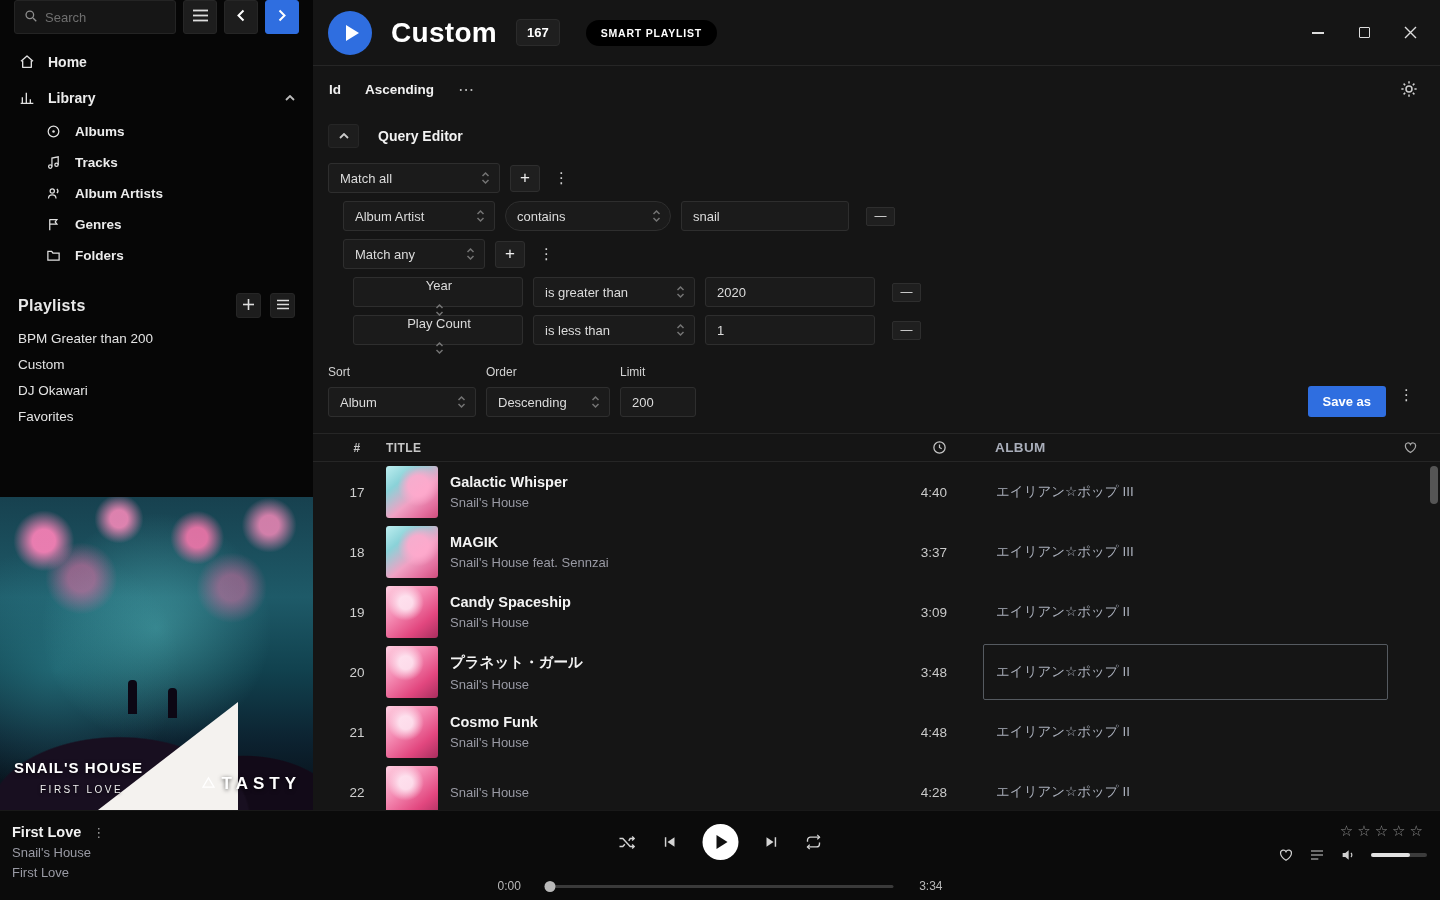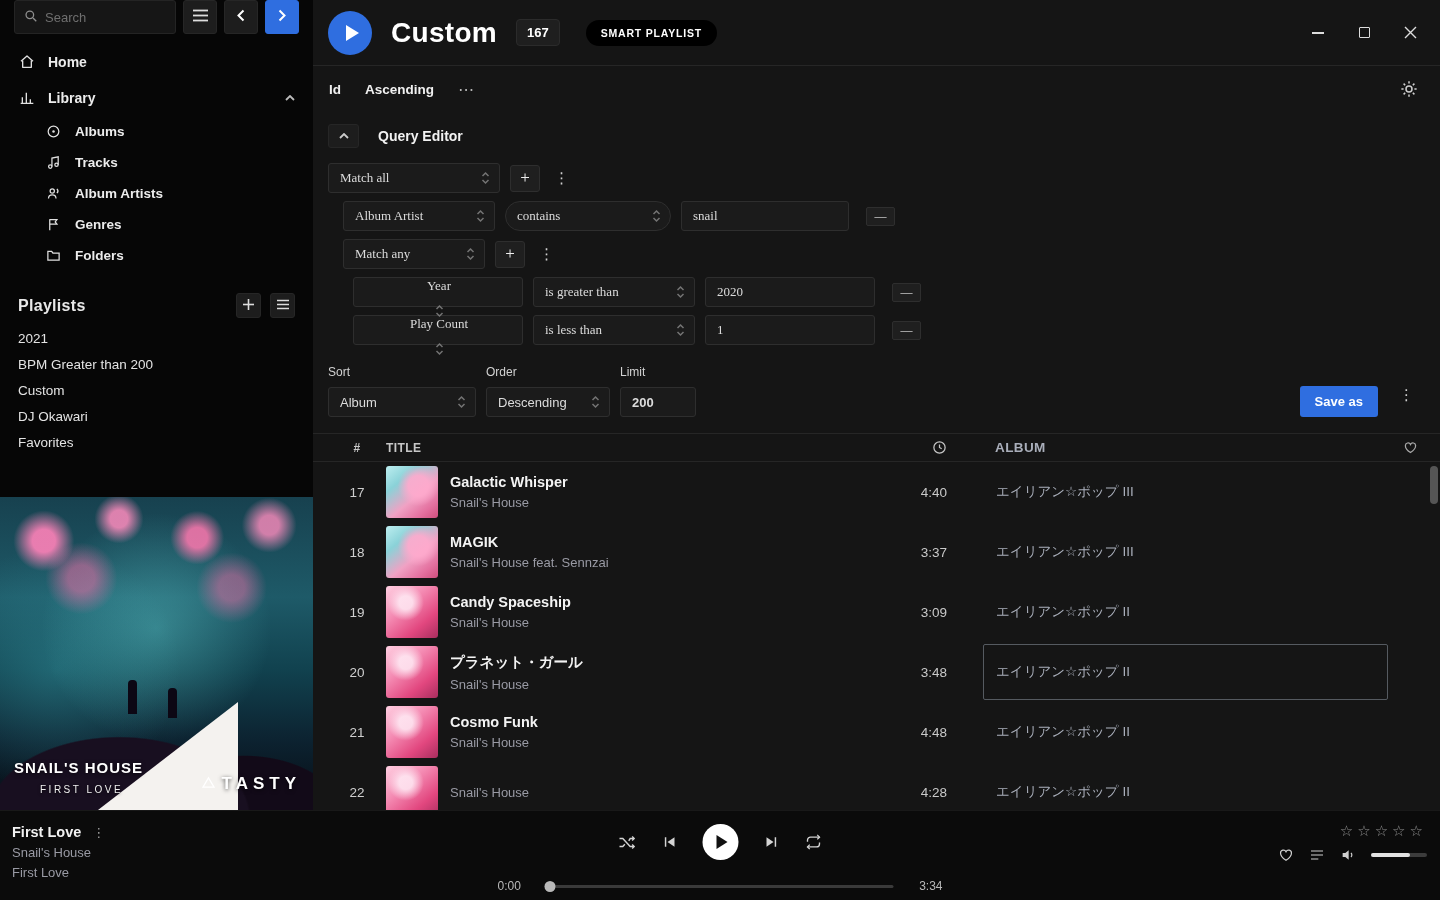--- a/index.html
+++ b/index.html
@@ -87,21 +87,21 @@
   .sortbar { height:46px; display:flex; align-items:center; gap:24px; padding:0 22px 0 16px; flex:none; }
   .sortbar .sb { font-size:13.5px; font-weight:700; color:#f0f0f0; cursor:pointer; }
   .sortbar .more { color:#b5b5b5; font-size:16px; cursor:pointer; letter-spacing:1px; }
   .sortbar .gear { margin-left:auto; cursor:pointer; display:flex; }
 
   .qe { padding:8px 22px 0 15px; flex:none; }
   .qe-head { display:flex; align-items:center; gap:19px; margin:4px 0 15px; }
   .chev-btn { width:31px; height:24px; background:#1d1d1d; border:1px solid #262626; border-radius:3px;
     display:flex; align-items:center; justify-content:center; color:#ccc; cursor:pointer; }
   .qe-title { font-size:14px; font-weight:700; color:#f2f2f2; }
-  .qe-row { display:flex; align-items:center; gap:10px; margin-bottom:8px;font-family:Liberation Serif, serif; }
+  .qe-row { display:flex; align-items:center; gap:10px; margin-bottom:8px; }
   .ind1 { margin-left:15px; }
   .ind2 { margin-left:25px; }
   .select { height:30px; background:#1b1b1b; border:1px solid #2e2e2e; border-radius:3px; display:flex;
     align-items:center; justify-content:space-between; gap:10px; padding:0 9px 0 11px; font-size:13px;
     color:#dcdcdc; cursor:pointer; flex:none; }
   .caret { display:flex; opacity:.8; }
   .tinput { height:30px; background:#1b1b1b; border:1px solid #2e2e2e; border-radius:3px; color:#dcdcdc;
     font-size:13px; padding:0 11px; font-family:inherit; outline:none; flex:none; }
   .plus-btn { width:30px; height:27px; background:#1f1f1f; border:1px solid #2e2e2e; border-radius:3px;
     color:#eee; font-size:17px; font-weight:400; display:flex; align-items:center; justify-content:center;
@@ -109,22 +109,22 @@
   .vdots { color:#cfcfcf; font-size:15px; padding:0 4px; cursor:pointer; }
   .minus-btn { width:29px; height:19px; background:#1f1f1f; border:1px solid #2e2e2e; border-radius:2px;
     color:#ddd; font-size:12px; display:flex; align-items:center; justify-content:center; cursor:pointer;
     margin-left:7px; }
   .w-match1 { width:172px; } .w-field1 { width:152px; } .w-op1 { width:166px;border-radius:15px; } .w-val1 { width:168px; }
   .w-match2 { width:142px; } .w-field2 { width:170px;flex-direction:column; } .w-op2 { width:162px; } .w-val2 { width:170px; }
 
   .solimit { display:flex; align-items:flex-end; gap:10px; margin-top:20px; }
   .sol-col { display:flex; flex-direction:column; gap:8px; }
   .sol-label { font-size:12px; color:#d2d2d2; }
-  .w-sort { width:148px; } .w-order { width:124px; } .w-limit { width:76px;font-weight:bold; }
-  .sol-right { margin-left:auto; display:flex; gap:17px; }
+  .w-sort { width:148px; } .w-order { width:124px; } .w-limit { width:76px; }
+  .sol-right { margin-left:auto; display:flex; gap:9px; }
   .save-btn { background:#2f6ee0; color:#fff; border:0; border-radius:3px; font-size:13px; font-weight:700;
     padding:8px 15px; cursor:pointer; font-family:inherit; }
 
   
   .tracklist { margin-top:16px; flex:1; display:flex; flex-direction:column; min-height:0; position:relative;
     border-top:1px solid #262626; }
   .thead { display:flex; align-items:center; height:28px; border-bottom:1px solid #262626; color:#c7c7c7;
     font-size:12px; font-weight:700; letter-spacing:.4px; padding:0 22px 0 15px; flex:none; }
   .c-num { width:58px; text-align:center; flex:none; }
   .c-title { flex:1; min-width:0; }
@@ -310,21 +310,20 @@
         <span>
           <svg width="12" height="11" viewBox="0 0 12 11" stroke="#ddd" stroke-width="1.5">
               <line x1="0" y1="1.5" x2="12" y2="1.5"></line>
               <line x1="0" y1="5.5" x2="12" y2="5.5"></line>
               <line x1="0" y1="9.5" x2="12" y2="9.5"></line>
             </svg>
         </span>
       </div>
     </div>
     <div id="playlist-list">
-        <div class="playlist-item">2021</div>
         <div class="playlist-item">BPM Greater than 200</div>
         <div class="playlist-item">Custom</div>
         <div class="playlist-item">DJ Okawari</div>
         <div class="playlist-item">Favorites</div>
       </div>
 
     <div class="cover">
       <div class="cover-art"></div>
       <div class="cover-rocks"></div>
       <div class="fig f1"></div>

